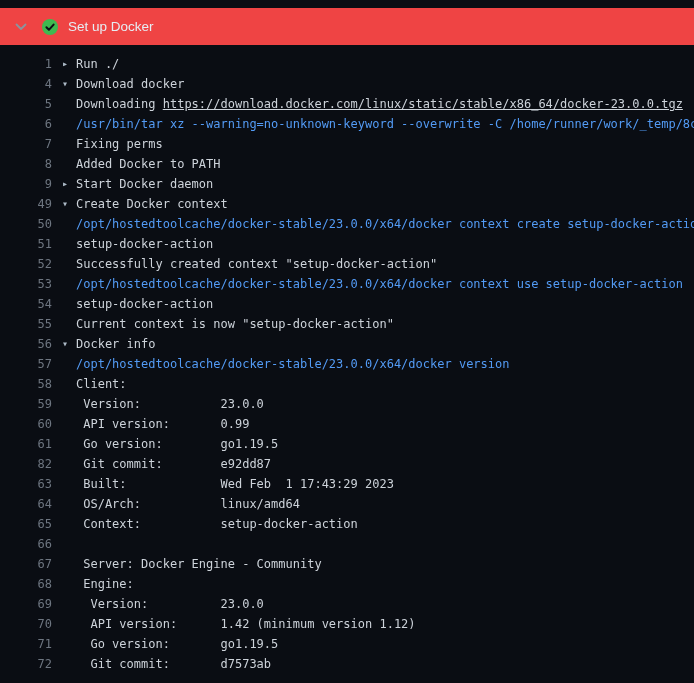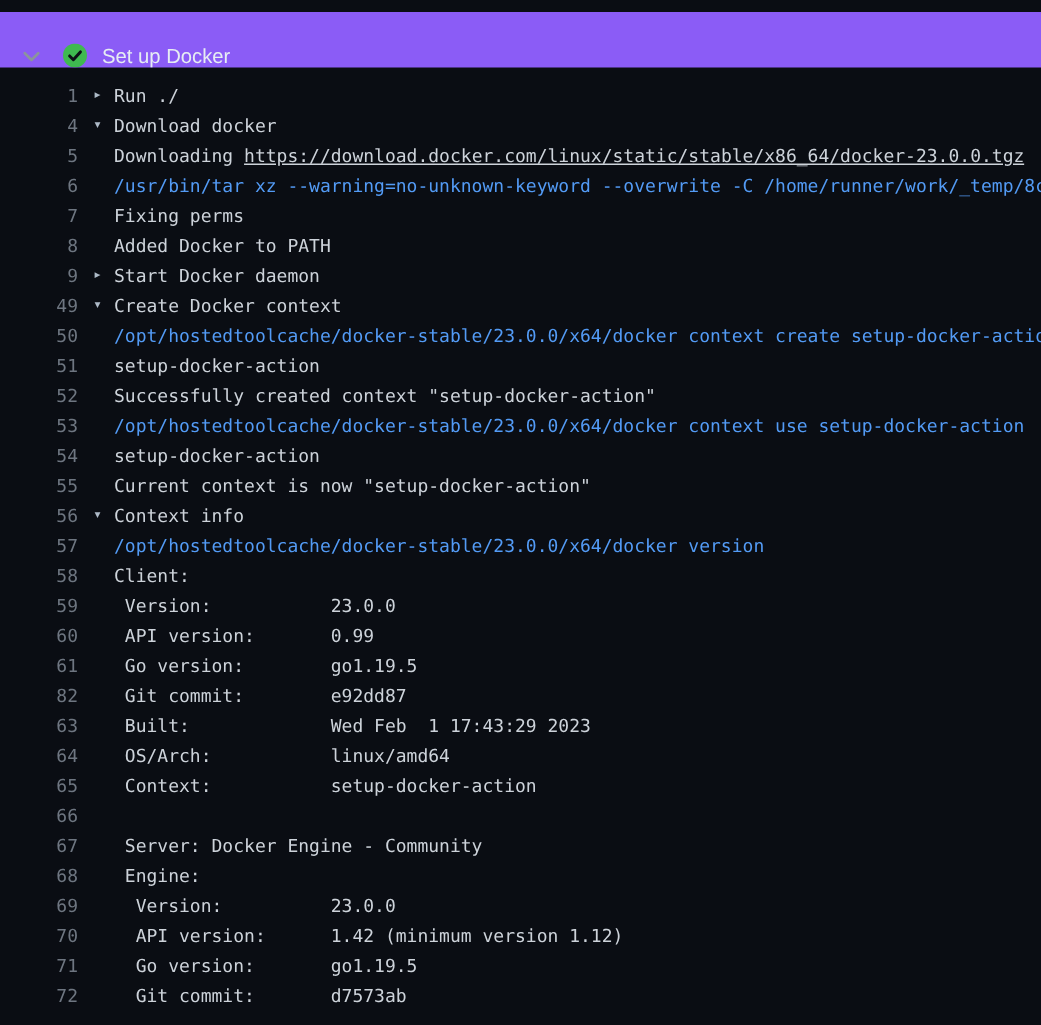--- a/index.html
+++ b/index.html
@@ -12,23 +12,23 @@
   }
   .page {
     width: 694px;
     height: 683px;
     overflow: hidden;
     position: relative;
   }
   .step-header {
     margin-top: 8px;
     height: 37px;
-    background: #8b5cf6;
+    background: #ef4444;
     display: flex;
-    align-items: flex-end;
+    align-items: center;
     padding: 0 14px;
     box-sizing: border-box;
     cursor: pointer;
   }
   .chev {
     width: 14px;
     height: 14px;
     display: flex;
     align-items: center;
     justify-content: center;
@@ -110,21 +110,21 @@
       <div class="row"><span class="num">7</span><span class="arrow"></span><span class="txt"><span>Fixing perms</span></span></div>
       <div class="row"><span class="num">8</span><span class="arrow"></span><span class="txt"><span>Added Docker to PATH</span></span></div>
       <div class="row"><span class="num">9</span><span class="arrow">▸</span><span class="txt"><span>Start Docker daemon</span></span></div>
       <div class="row"><span class="num">49</span><span class="arrow">▾</span><span class="txt"><span>Create Docker context</span></span></div>
       <div class="row"><span class="num">50</span><span class="arrow"></span><span class="txt"><span class="command">/opt/hostedtoolcache/docker-stable/23.0.0/x64/docker context create setup-docker-action</span></span></div>
       <div class="row"><span class="num">51</span><span class="arrow"></span><span class="txt"><span>setup-docker-action</span></span></div>
       <div class="row"><span class="num">52</span><span class="arrow"></span><span class="txt"><span>Successfully created context "setup-docker-action"</span></span></div>
       <div class="row"><span class="num">53</span><span class="arrow"></span><span class="txt"><span class="command">/opt/hostedtoolcache/docker-stable/23.0.0/x64/docker context use setup-docker-action</span></span></div>
       <div class="row"><span class="num">54</span><span class="arrow"></span><span class="txt"><span>setup-docker-action</span></span></div>
       <div class="row"><span class="num">55</span><span class="arrow"></span><span class="txt"><span>Current context is now "setup-docker-action"</span></span></div>
-      <div class="row"><span class="num">56</span><span class="arrow">▾</span><span class="txt"><span>Context info</span></span></div>
+      <div class="row"><span class="num">56</span><span class="arrow">▾</span><span class="txt"><span>Docker info</span></span></div>
       <div class="row"><span class="num">57</span><span class="arrow"></span><span class="txt"><span class="command">/opt/hostedtoolcache/docker-stable/23.0.0/x64/docker version</span></span></div>
       <div class="row"><span class="num">58</span><span class="arrow"></span><span class="txt"><span>Client:</span></span></div>
       <div class="row"><span class="num">59</span><span class="arrow"></span><span class="txt"><span> Version:           23.0.0</span></span></div>
       <div class="row"><span class="num">60</span><span class="arrow"></span><span class="txt"><span> API version:       0.99</span></span></div>
       <div class="row"><span class="num">61</span><span class="arrow"></span><span class="txt"><span> Go version:        go1.19.5</span></span></div>
       <div class="row"><span class="num">82</span><span class="arrow"></span><span class="txt"><span> Git commit:        e92dd87</span></span></div>
       <div class="row"><span class="num">63</span><span class="arrow"></span><span class="txt"><span> Built:             Wed Feb  1 17:43:29 2023</span></span></div>
       <div class="row"><span class="num">64</span><span class="arrow"></span><span class="txt"><span> OS/Arch:           linux/amd64</span></span></div>
       <div class="row"><span class="num">65</span><span class="arrow"></span><span class="txt"><span> Context:           setup-docker-action</span></span></div>
       <div class="row"><span class="num">66</span><span class="arrow"></span><span class="txt"><span></span></span></div>

